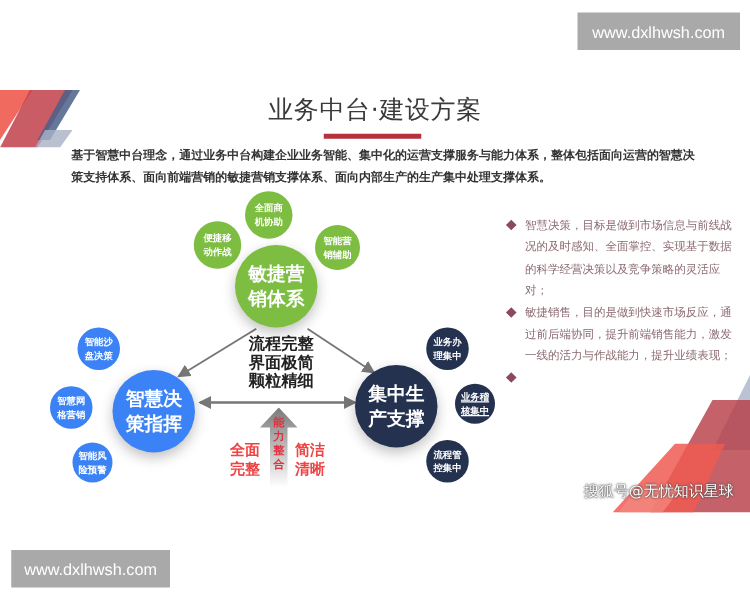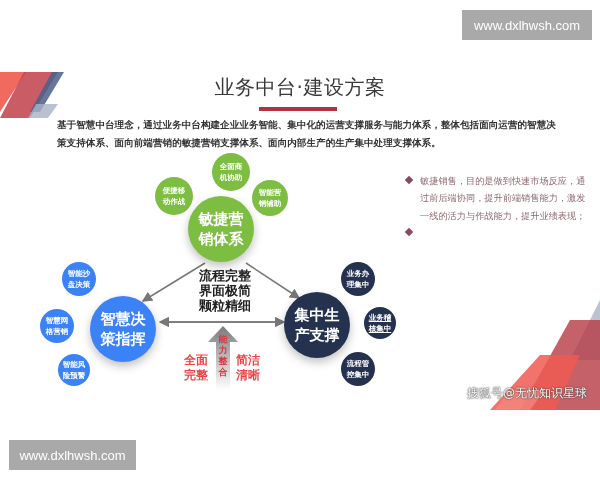--- a/index.html
+++ b/index.html
@@ -58,21 +58,21 @@
     <marker id="ah" markerWidth="7" markerHeight="7" refX="6" refY="3.5" orient="auto">
       <path d="M0,0 L7,3.5 L0,7 z" fill="#777"></path>
     </marker>
   </defs>
   <line x1="205" y1="263" x2="143" y2="301" stroke="#777" stroke-width="1.5" marker-end="url(#ah)"></line>
   <line x1="246" y1="263" x2="299" y2="298" stroke="#777" stroke-width="1.5" marker-end="url(#ah)"></line>
   <line x1="282" y1="322" x2="160" y2="322" stroke="#777" stroke-width="1.5" marker-end="url(#ah)"></line>
   <line x1="160" y1="322" x2="284" y2="322" stroke="#777" stroke-width="1.5" marker-end="url(#ah)"></line>
 </svg>
 
-<div class="circle small green" style="left:212px;top:153px;width:38px;height:38px;">
+<div class="circle small green" style="left:196px;top:153px;width:38px;height:38px;">
   <span><span>全面商</span><br><span>机协助</span></span>
 </div>
 <div class="circle small green" style="left:155px;top:177px;width:38px;height:38px;">
   <span><span>便捷移</span><br><span>动作战</span></span>
 </div>
 <div class="circle small green" style="left:252px;top:180px;width:36px;height:36px;">
   <span><span>智能营</span><br><span>销辅助</span></span>
 </div>
 <div class="circle big green" style="left:188px;top:196px;width:66px;height:66px;">
   <span><span>敏捷营</span><br><span>销体系</span></span>
@@ -138,20 +138,24 @@
 <svg class="deco" style="left:460px;top:300px;" width="140" height="110" viewBox="0 0 140 110">
   <polygon points="140,0 140,60 110,60" fill="#8c9ab5" opacity="0.6"></polygon>
   <polygon points="110,20 140,20 140,110 60,110" fill="#b73a43" opacity="0.8"></polygon>
   <polygon points="80,55 120,55 95,110 30,110" fill="#ef5b52" opacity="0.85"></polygon>
   <polygon points="50,90 85,90 70,110 35,110" fill="#f38a80" opacity="0.7"></polygon>
 </svg>
 
 <div class="right-panel">
   <div class="bullet">
     <span class="dia"></span>
+    <span>智慧决策，目标是做到市场信息与前线战况的及时感知、全面掌控、实现基于数据的科学经营决策以及竞争策略的灵活应对；</span>
+  </div>
+  <div class="bullet">
+    <span class="dia"></span>
     <span>敏捷销售，目的是做到快速市场反应，通过前后端协同，提升前端销售能力，激发一线的活力与作战能力，提升业绩表现；</span>
   </div>
   <div class="bullet">
     <span class="dia"></span>
   </div>
 </div>
 
 <div class="sohu">搜狐号@无忧知识星球</div>
 
 <div class="wm wm-bottom">www.dxlhwsh.com</div>

